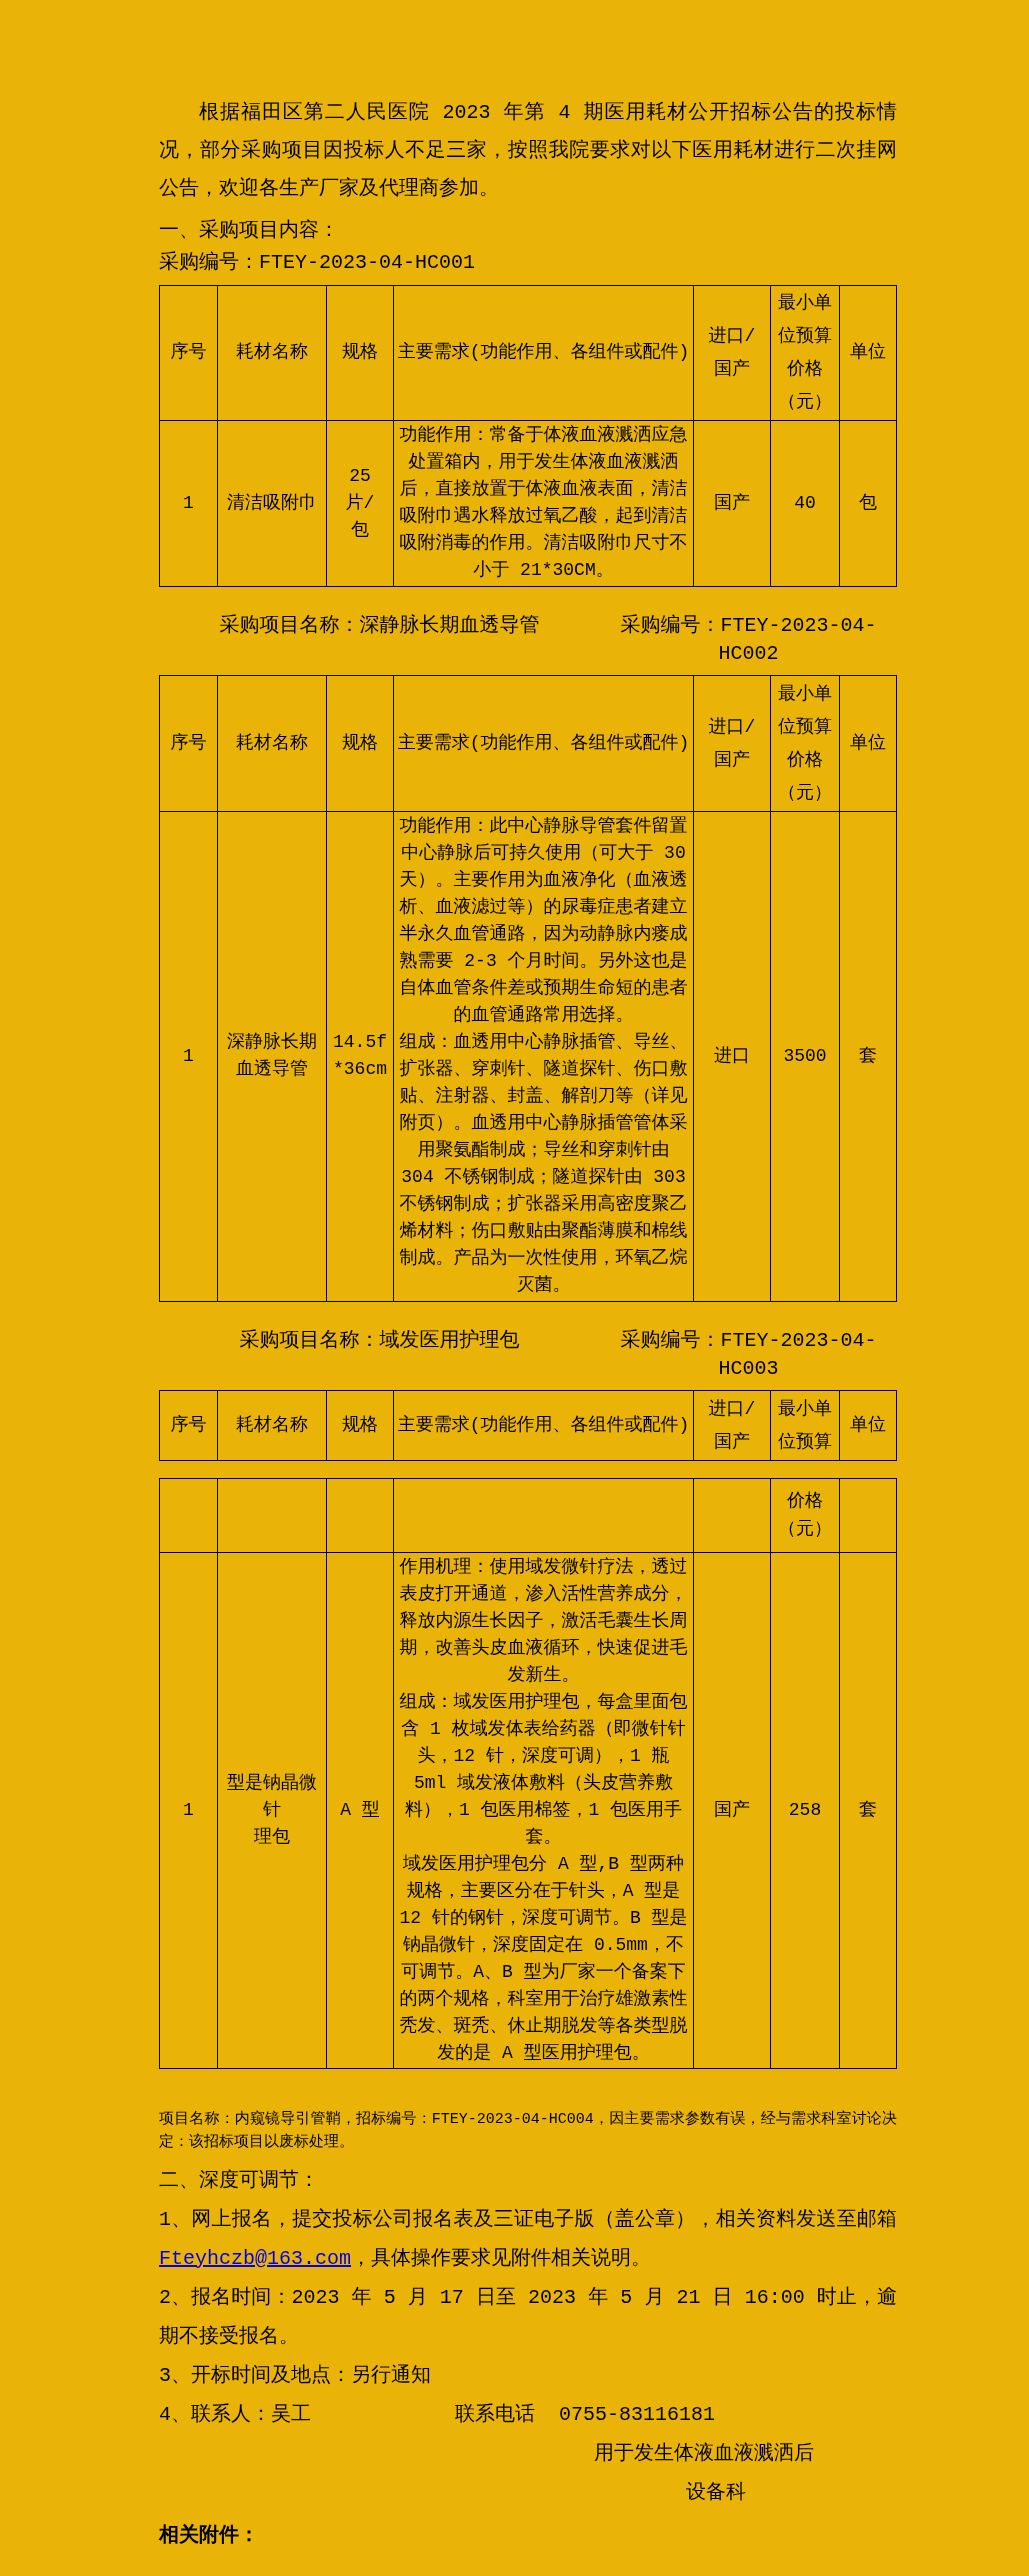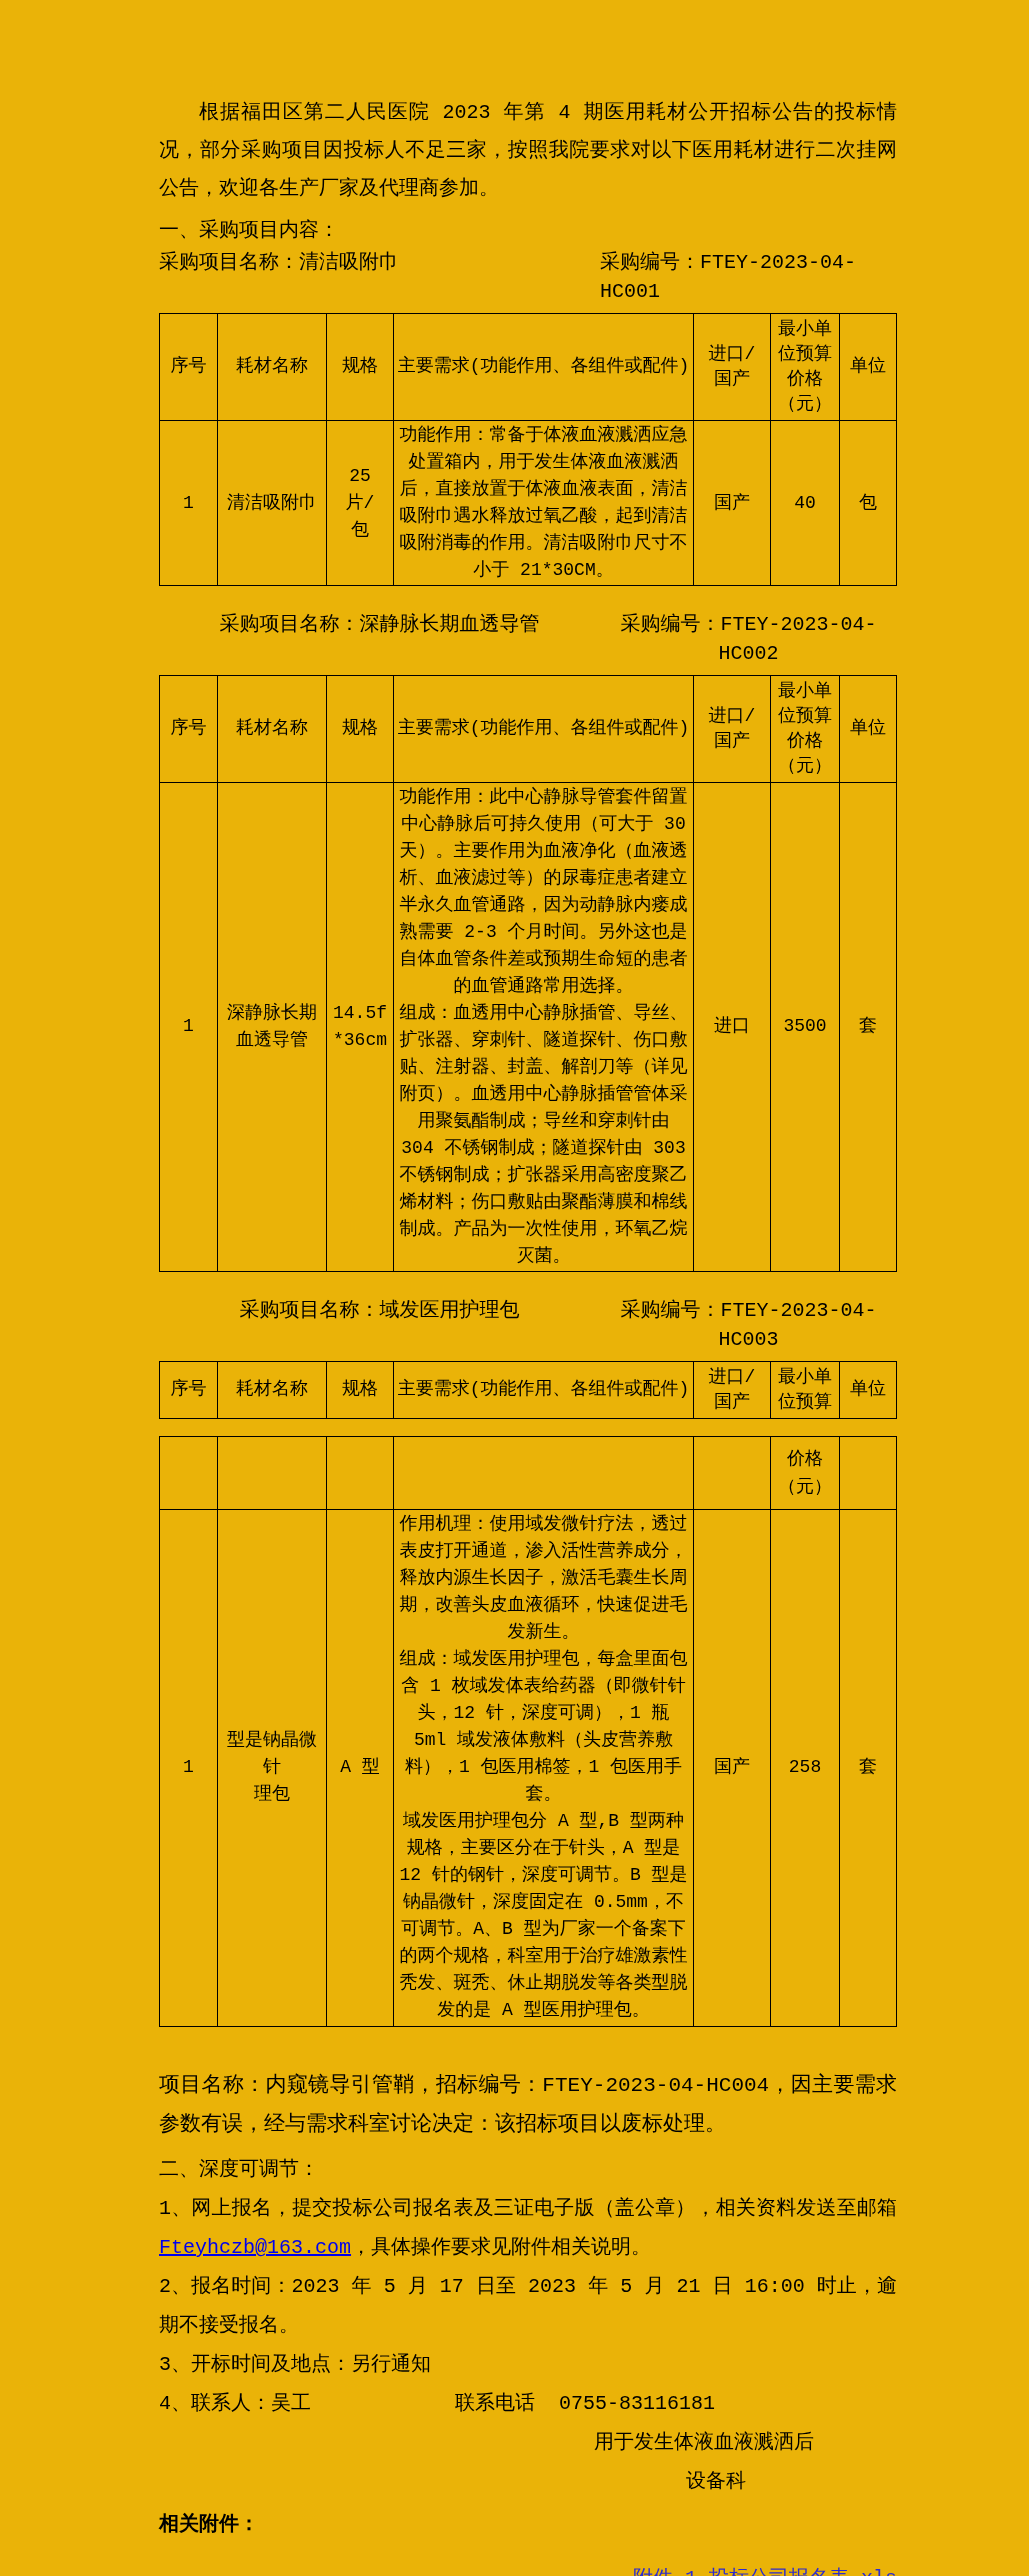--- a/index.html
+++ b/index.html
@@ -22,34 +22,34 @@
     border-collapse:collapse; table-layout:fixed;
     width:738px; margin-top:6.5px;
   }
   table.ptable td {
     border:1.3px solid var(--table-border,#000);
     font-size:18px; line-height:27px;
     text-align:center; vertical-align:middle;
     white-space:pre-line; padding:1.3px 2.6px;
     overflow:hidden;
   }
-  tr.thead td { line-height:25px; }
+  tr.thead td { line-height:33px; }
   tr.thead-tall td { height:103px; }
   tr.thead-part1 td { height:53px; }
   tr.thead-part2 td { height:70px; line-height:28px; }
   td.req {
     text-align:justify; padding:5.2px 8.4px;
   }
   tr.drow1 td { height:161px; }
   tr.drow2 td { height:454px; }
   tr.drow3 td { height:481px; }
   .gap26 { height:17px; }
   .mt38 { margin-top:25px;text-align:center; }
   .mt8  { margin-top:5.2px; }
-  .note { margin:39px 0 0 0; font-size:21px; line-height:39px; text-align:justify; }
+  .note { margin:39px 0 0 0; font-size:15px; line-height:23px; text-align:justify; }
   .h2 { margin:6.5px 0 0 0; font-size:20px; line-height:39px; font-weight:normal; }
   .li { margin:0; font-size:20px; line-height:39px; text-align:justify; white-space:pre-wrap; }
   a.email {
     color:var(--email-link,#0000ee);
     text-decoration:underline; cursor:pointer;
   }
   .sig-org { margin:0 0 0 435px; font-size:20px; line-height:39px; }
   .sig-dept { margin:0 0 0 527px; font-size:20px; line-height:39px; }
   .attach-h { margin:3.9px 0 0 0; font-size:20px; line-height:39px; font-weight:bold; }
   .attach { margin:16px 0 0 40px; font-size:20px; line-height:38px;text-align:right; }
@@ -61,21 +61,20 @@
 </head>
 <body>
 
 <div class="page">
 
   <p class="intro">根据福田区第二人民医院 2023 年第 4 期医用耗材公开招标公告的投标情况，部分采购项目因投标人不足三家，按照我院要求对以下医用耗材进行二次挂网公告，欢迎各生产厂家及代理商参加。</p>
 
   <p class="h1">一、采购项目内容：</p>
 
   <div class="proj-title">
-    <span class="pname">采购项目名称：清洁吸附巾</span>
     <span class="pcode">采购编号：FTEY-2023-04-HC001</span>
   </div>
   <table class="ptable">
     <colgroup>
         <col style="width:58px">
         <col style="width:109px">
         <col style="width:67px">
         <col style="width:300px">
         <col style="width:77px">
         <col style="width:69px">

